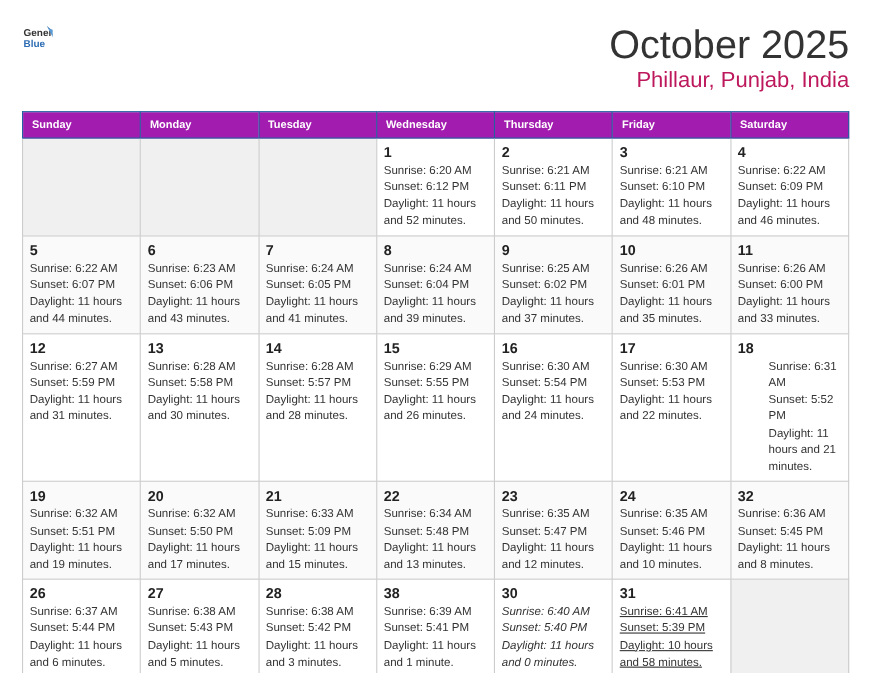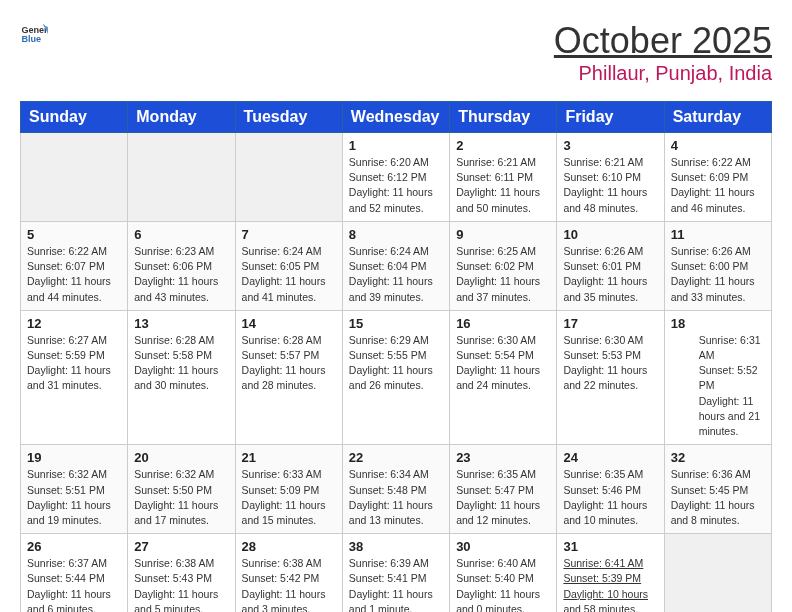--- a/index.html
+++ b/index.html
@@ -25,37 +25,36 @@
       width: 28px;
       height: 28px;
     }
     .title-area {
       text-align: right;
     }
     .month-title {
       font-size: 36px;
       color: #333;
       font-weight: normal;
-      text-decoration: underline;
     }
     .location-title {
       font-size: 20px;
       color: #be185d;
     }
     .calendar {
       width: 100%;
       border-collapse: collapse;
       border: 1px solid #ccc;
     }
     .calendar th {
-      background: #1d4ed8;
+      background: #a21caf;
       color: #fff;
       text-align: left;
       padding: 6px 8px;
-      font-size: 16px;
+      font-size: 10px;
       font-weight: bold;
       border: 1px solid #2560a0;
     }
     .calendar td {
       vertical-align: top;
       border: 1px solid #ccc;
       padding: 5px 6px;
       width: 107px;
       min-height: 80px;
       font-size: 11px;
@@ -295,21 +294,21 @@
 Daylight: 11 hours and 3 minutes.</div>
         </td>
         <td>
           <div class="day-number">38</div>
           <div class="day-info" style="white-space: pre-line;">Sunrise: 6:39 AM
 Sunset: 5:41 PM
 Daylight: 11 hours and 1 minute.</div>
         </td>
         <td>
           <div class="day-number">30</div>
-          <div class="day-info" style="white-space: pre-line;">Sunrise: 6:40 AM
+          <div class="day-info" style="white-space: pre-line; font-style: italic;">Sunrise: 6:40 AM
 Sunset: 5:40 PM
 Daylight: 11 hours and 0 minutes.</div>
         </td>
         <td>
           <div class="day-number">31</div>
           <div class="day-info" style="white-space: pre-line; text-decoration: underline;">Sunrise: 6:41 AM
 Sunset: 5:39 PM
 Daylight: 10 hours and 58 minutes.</div>
         </td>
         <td class="empty"></td>

